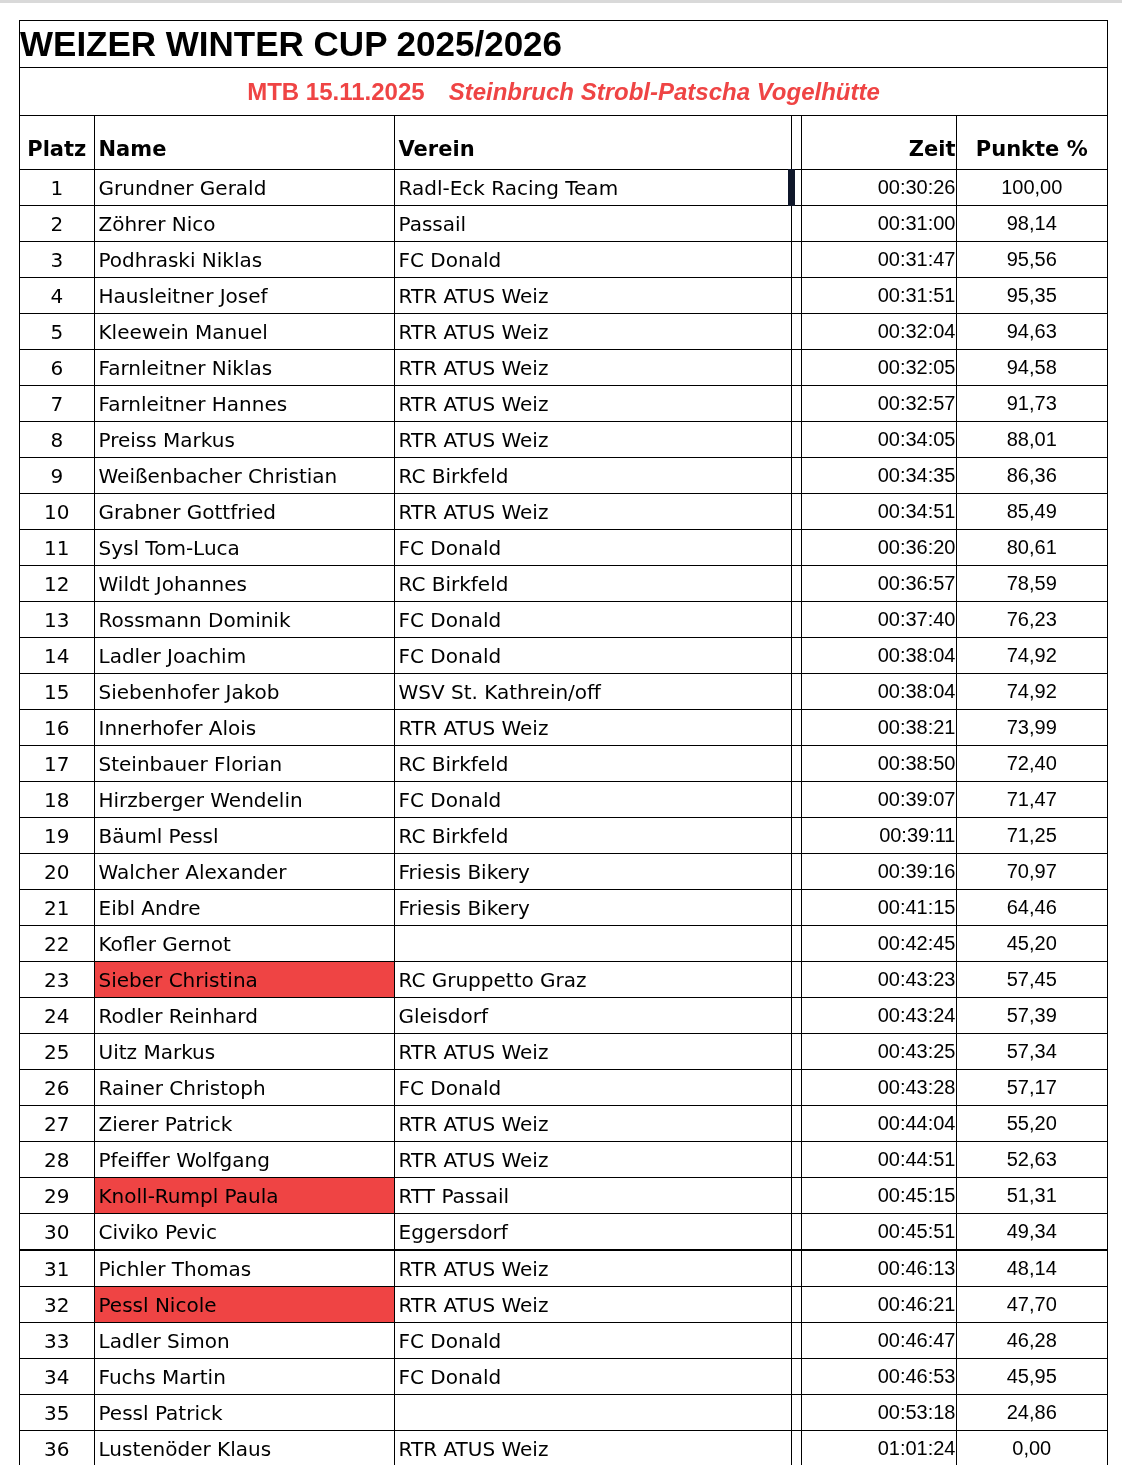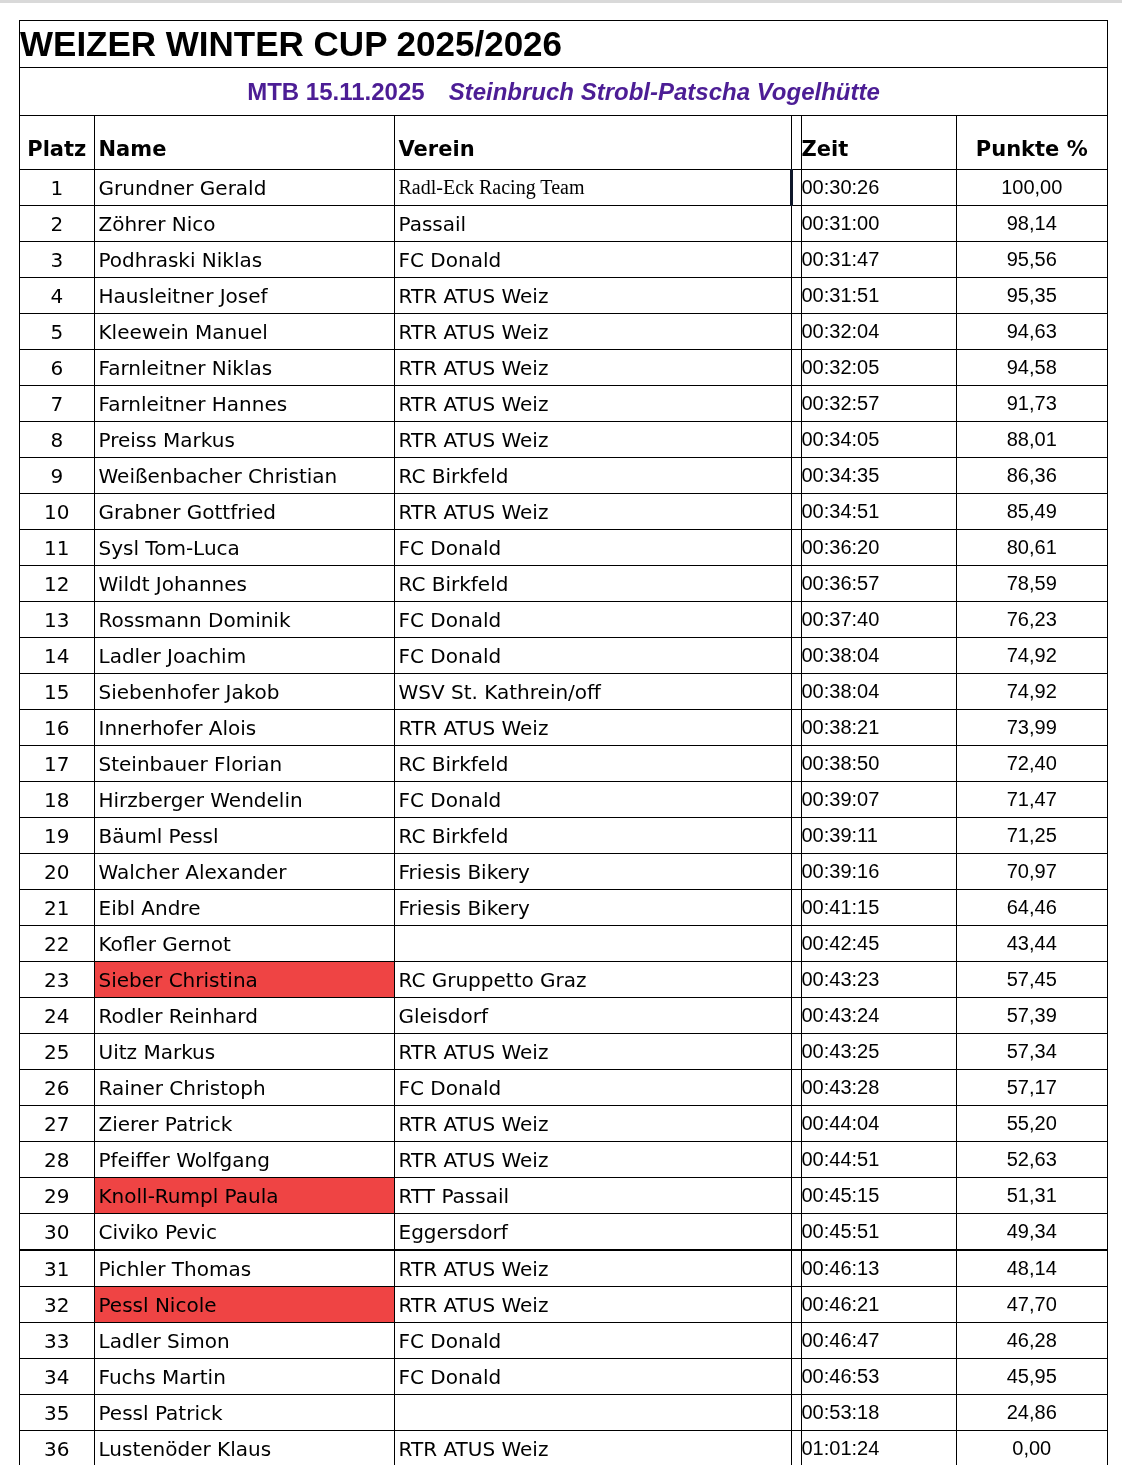--- a/index.html
+++ b/index.html
@@ -10,44 +10,44 @@
     border-left: 1px solid #000; border-right: 1px solid #000; border-top: 1px solid #000;
   }
   .title-row {
     height: 46px; border-bottom: 1px solid #000;
     display: flex; align-items: center; 
     font-family: "Liberation Sans", sans-serif; font-weight: bold; font-size: 35px; color: #000;
   }
   .subtitle-row {
     height: 47px; border-bottom: 1px solid #000;
     display: flex; align-items: center; justify-content: center;
-    font-family: "Liberation Sans", sans-serif; font-weight: bold; font-size: 24px; color: #4c1d95;
+    font-family: "Liberation Sans", sans-serif; font-weight: bold; font-size: 24px; color: #ef4444;
   }
   .subtitle-row .date { margin-right: 24px; }
   .subtitle-row .venue { font-style: italic; }
   table.results {
     border-collapse: collapse; width: 1087px; table-layout: fixed;
     font-family: "DejaVu Sans", sans-serif; color: #000;
   }
   table.results td, table.results th {
     border-bottom: 1px solid #000; padding: 0; height: 35px; overflow: hidden; white-space: nowrap;
   }
   table.results th { height: 45px; vertical-align: bottom; padding-bottom: 8px; font-size: 21px; font-weight: bold; }
   table.results td { font-size: 20px; vertical-align: middle; }
   .c-platz { width: 74px; text-align: center; border-right: 1px solid #000; }
   .c-name { width: 299px; text-align: left; padding-left: 4px !important; border-right: 1px solid #000; }
   .c-verein { width: 392px; text-align: left; padding-left: 4px !important; border-right: 1px solid #000; }
   .c-gap { width: 9px; border-right: 1px solid #000; }
-  .c-zeit { width: 154px; text-align: left; border-right: 1px solid #000; font-family: "Liberation Sans", sans-serif; }
+  .c-zeit { width: 154px; text-align: right; border-right: 1px solid #000; font-family: "Liberation Sans", sans-serif; }
   .c-punkte { width: 150px; text-align: center; font-family: "Liberation Sans", sans-serif; }
   td.c-zeit, td.c-punkte { font-size: 21px; }
   th.c-zeit, th.c-punkte { font-family: "DejaVu Sans", sans-serif; }
   th.c-platz, th.c-name, th.c-verein { text-align: left; }
   th.c-platz { text-align: center; }
-  tr.first td.c-verein { border-right: 3px solid #0f172a; font-family: Liberation Serif, serif; }
+  tr.first td.c-verein { border-right: 7px solid #0f172a; }
   tr.first td.c-gap { border-left: 1px solid #c8c8c8; }
   td.highlight { background: #ef4444; }
   tr.thick-bottom td { border-bottom: 2px solid #000; }
 </style>
 </head>
 <body>
 
 <div class="topline"></div>
 
 <div class="sheet">
@@ -246,21 +246,21 @@
           <td class="c-gap"></td>
           <td class="c-zeit">00:41:15</td>
           <td class="c-punkte">64,46</td>
         </tr>
         <tr>
           <td class="c-platz">22</td>
           <td class="c-name">Kofler Gernot</td>
           <td class="c-verein"></td>
           <td class="c-gap"></td>
           <td class="c-zeit">00:42:45</td>
-          <td class="c-punkte">43,44</td>
+          <td class="c-punkte">45,20</td>
         </tr>
         <tr>
           <td class="c-platz">23</td>
           <td class="c-name highlight">Sieber Christina</td>
           <td class="c-verein">RC Gruppetto Graz</td>
           <td class="c-gap"></td>
           <td class="c-zeit">00:43:23</td>
           <td class="c-punkte">57,45</td>
         </tr>
         <tr>

